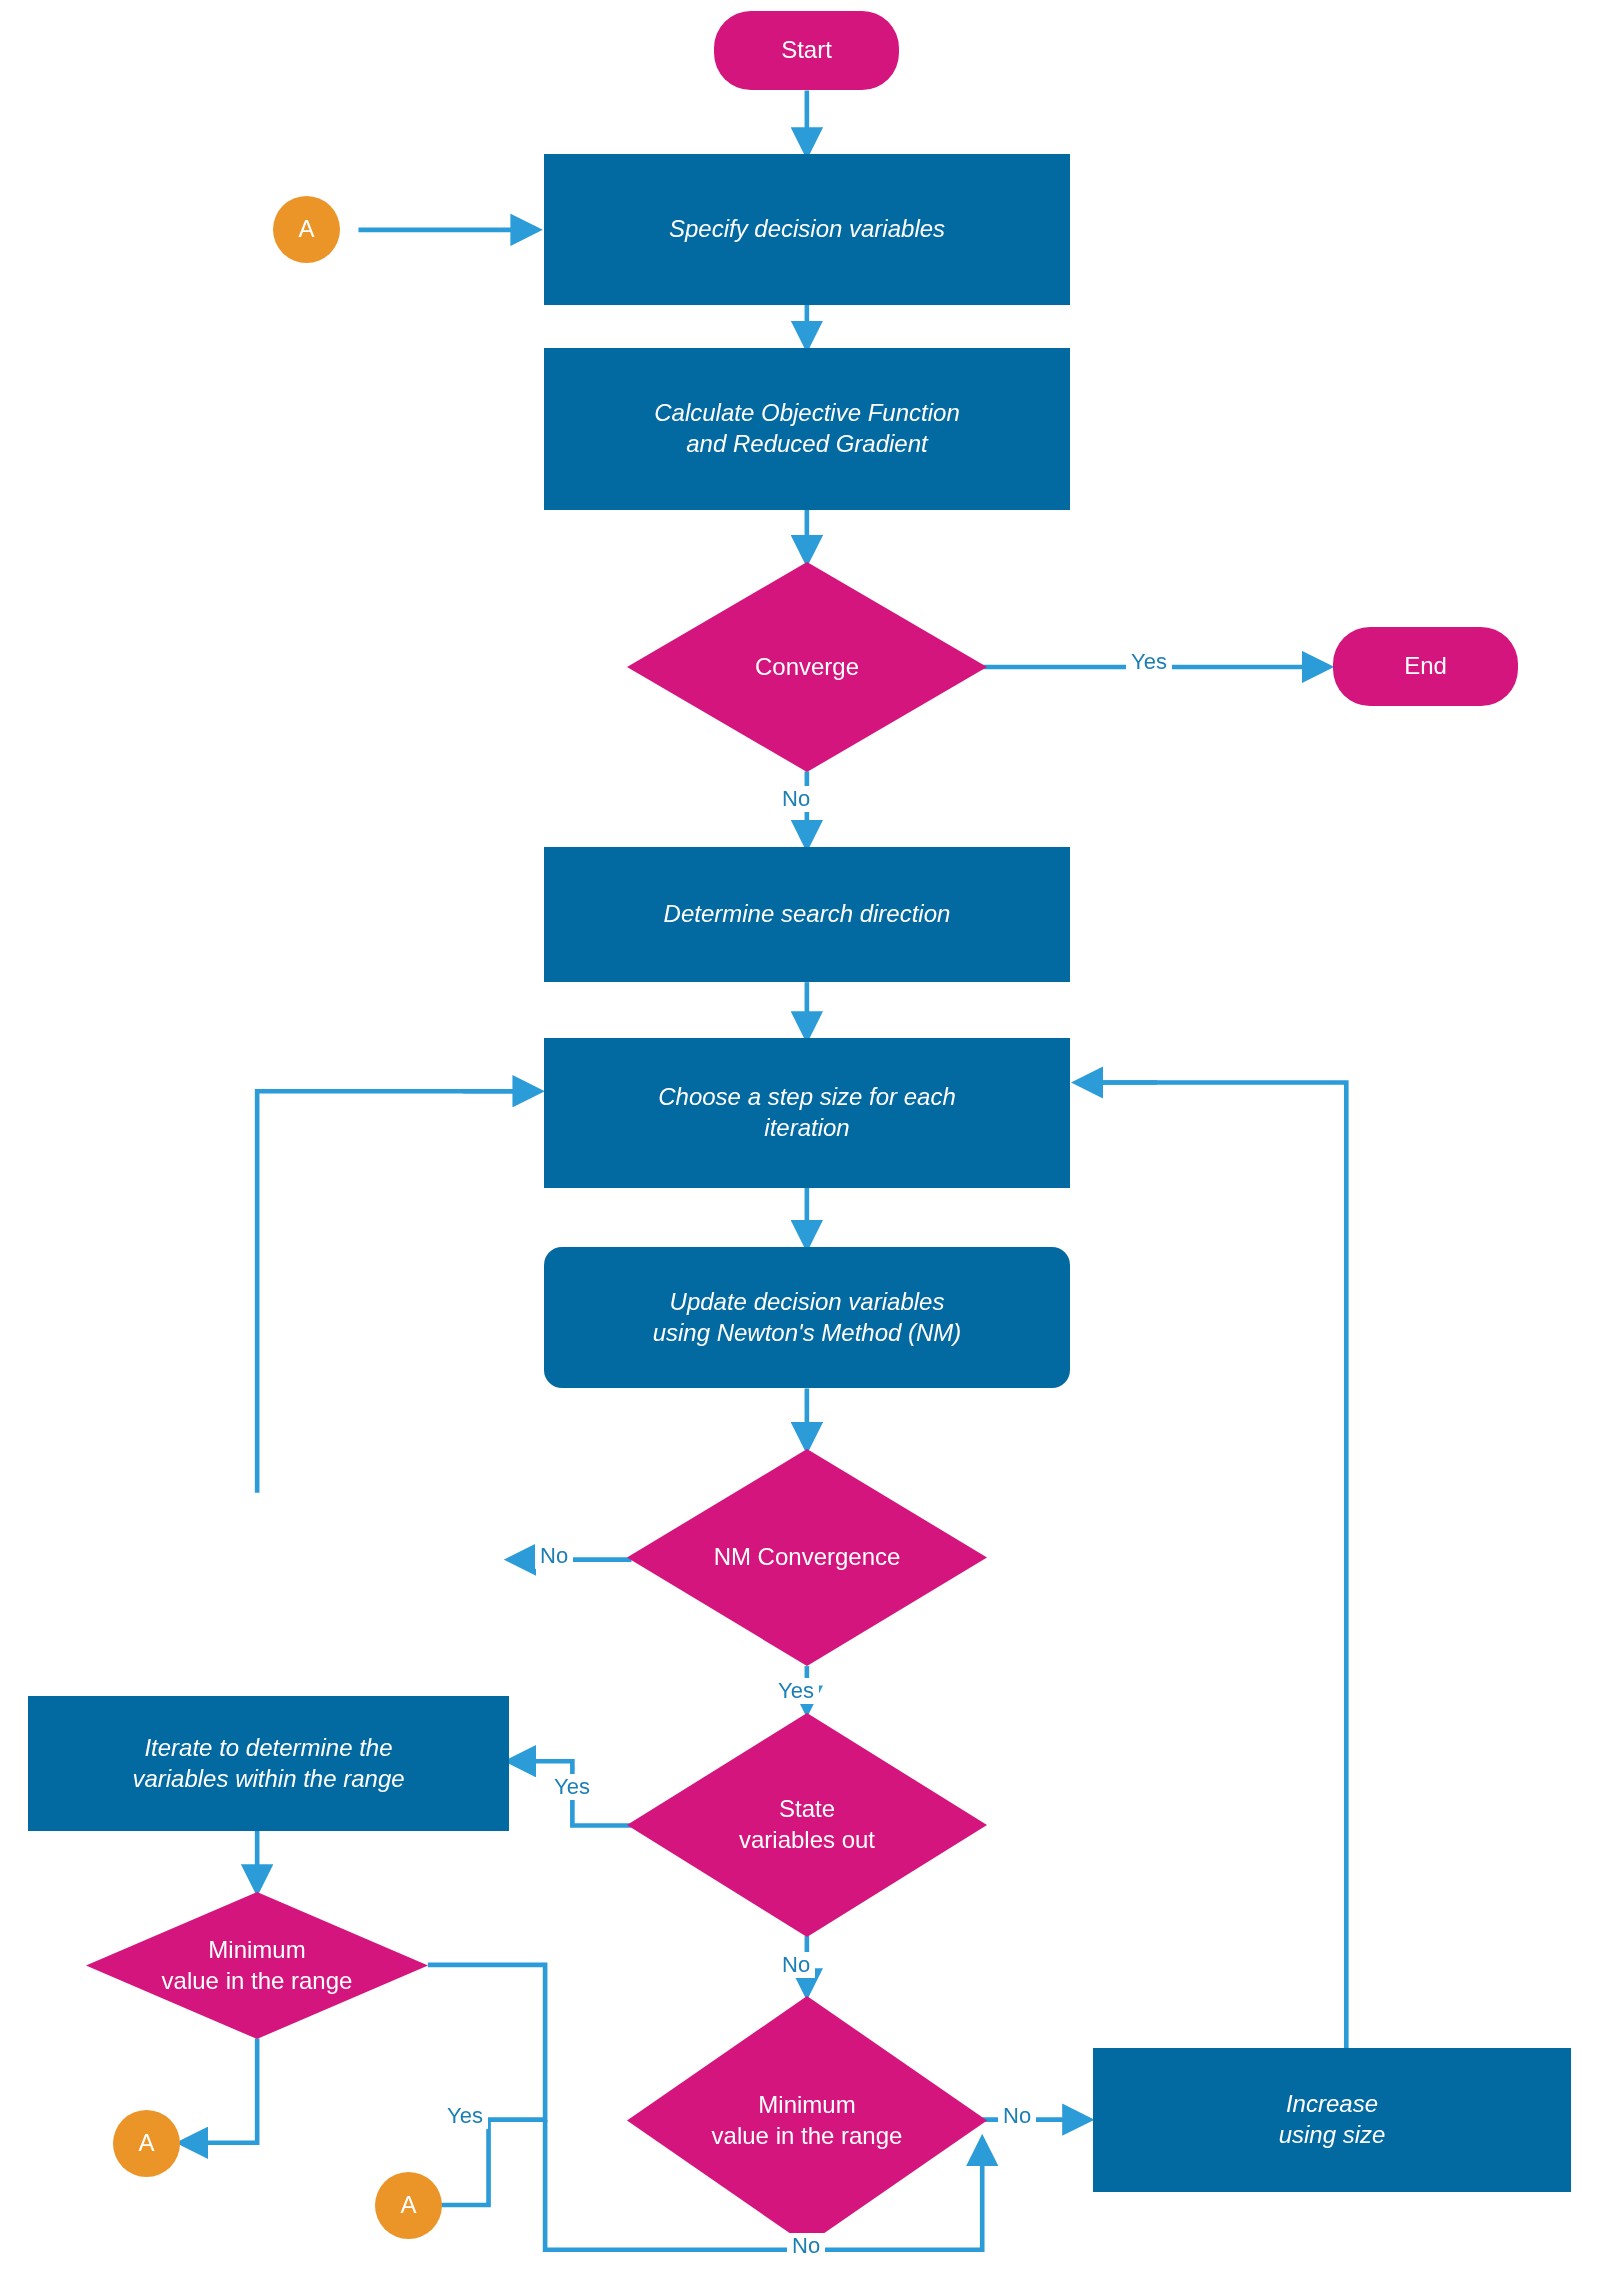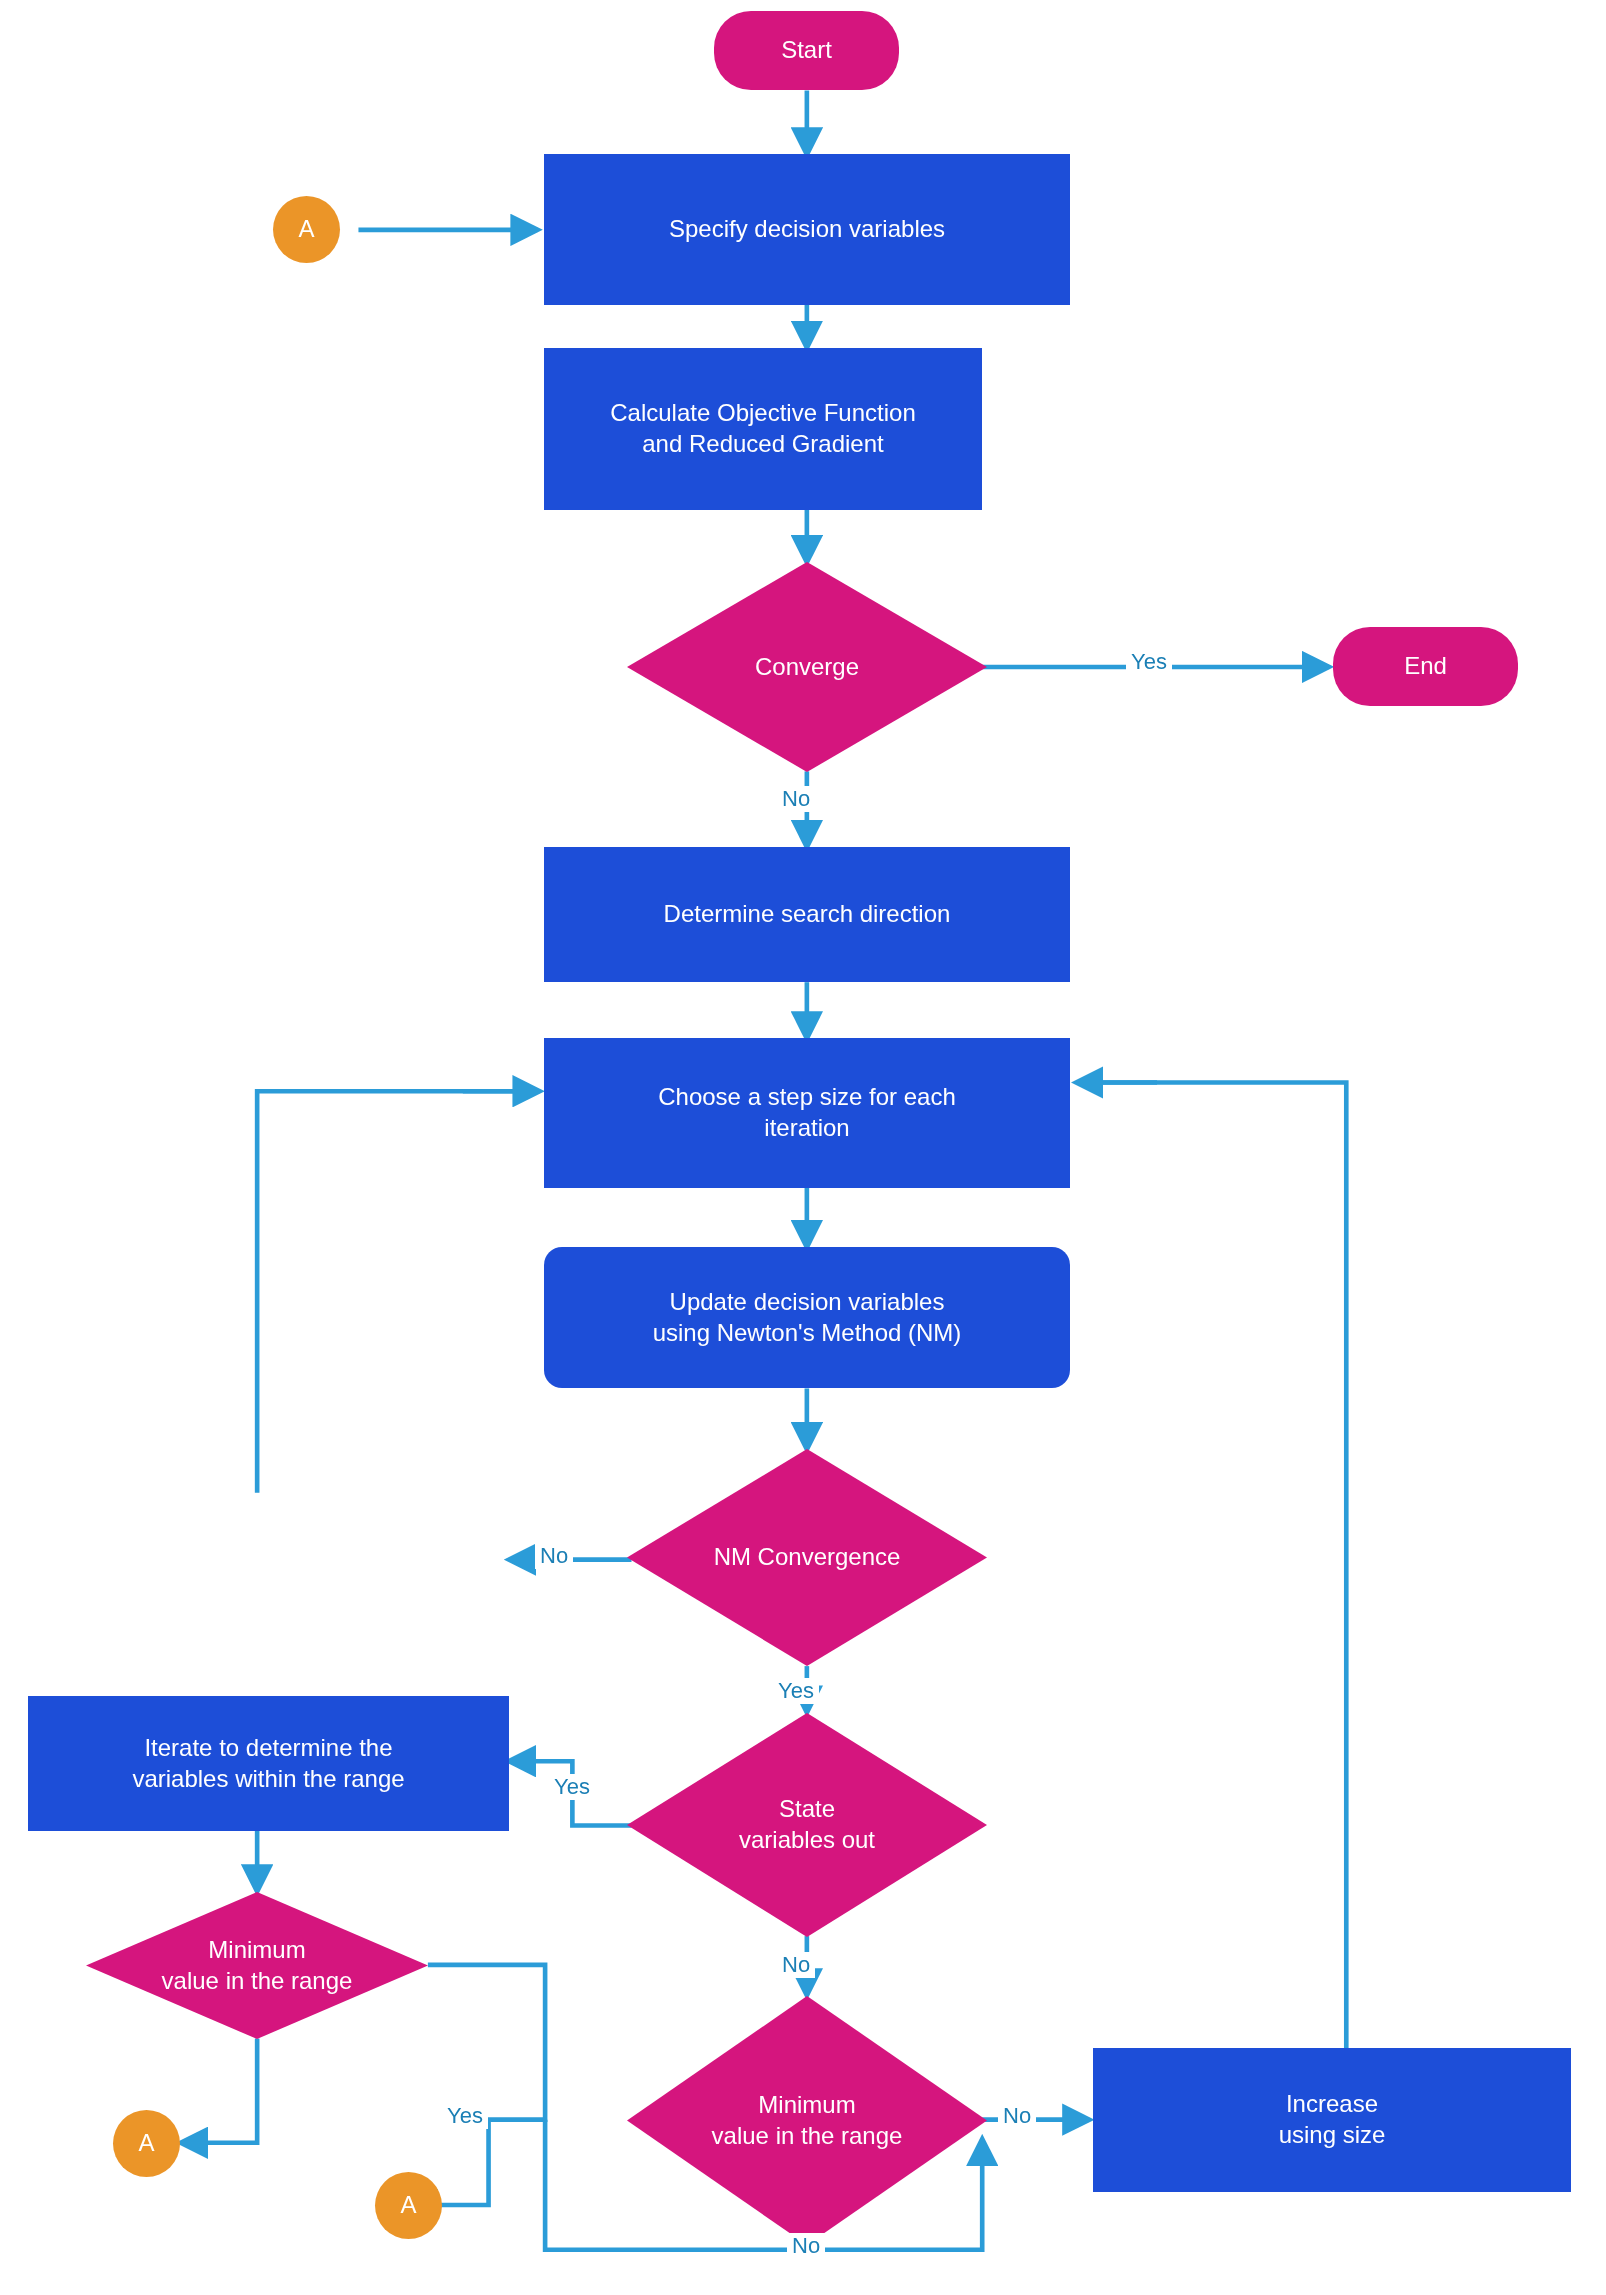--- a/index.html
+++ b/index.html
@@ -34,22 +34,23 @@
     justify-content: center;
     text-align: center;
     color: #ffffff;
     line-height: 1.28;
   }
   .node .nlabel {
     white-space: pre-line;
     padding: 0 7.2px;
   }
   .process {
-    background: #1d4ed8;
-    font-size: 24px;
+    background: #0369a1;
+    font-size: 24px;
+    font-style: italic;
   }
   .terminator {
     background: #d5157e;
     border-radius: 37px;
     font-size: 24px;
   }
   .connector {
     background: #eb9528;
     border-radius: 50%;
     font-size: 24px;
@@ -147,21 +148,21 @@
   </div>
 
   <div class="node connector" style="left:273px; top:196px; width:67px; height:67px;">
     <span class="nlabel">A</span>
   </div>
 
   <div class="node process" style="left:544px; top:154px; width:526px; height:151px;">
     <span class="nlabel">Specify decision variables</span>
   </div>
 
-  <div class="node process" style="left:544px; top:348px; width:438px; height:162px;">
+  <div class="node process" style="left:544px; top:348px; width:526px; height:162px;">
     <span class="nlabel">Calculate Objective Function
 and Reduced Gradient</span>
   </div>
 
   <div class="node decision" style="left:627px; top:562px; width:360px; height:210px;justify-content:center;">
     <span class="dshape"></span>
     <span class="nlabel">Converge</span>
   </div>
 
   <div class="node terminator" style="left:1333px; top:627px; width:185px; height:79px;">

